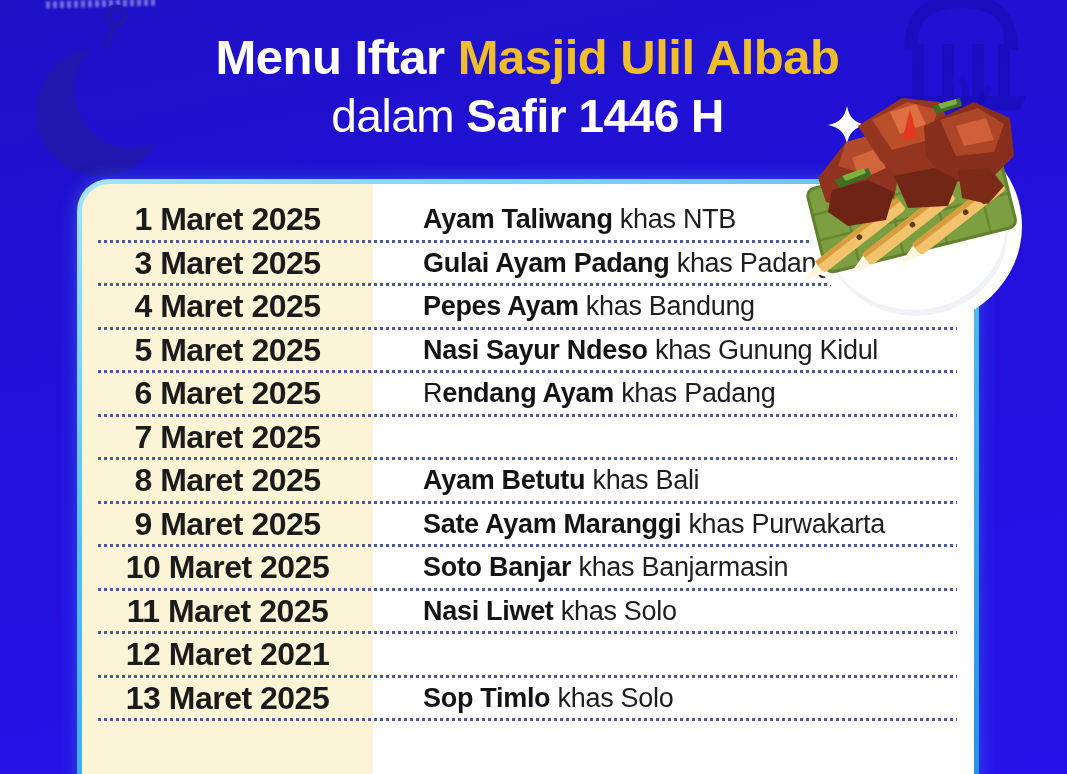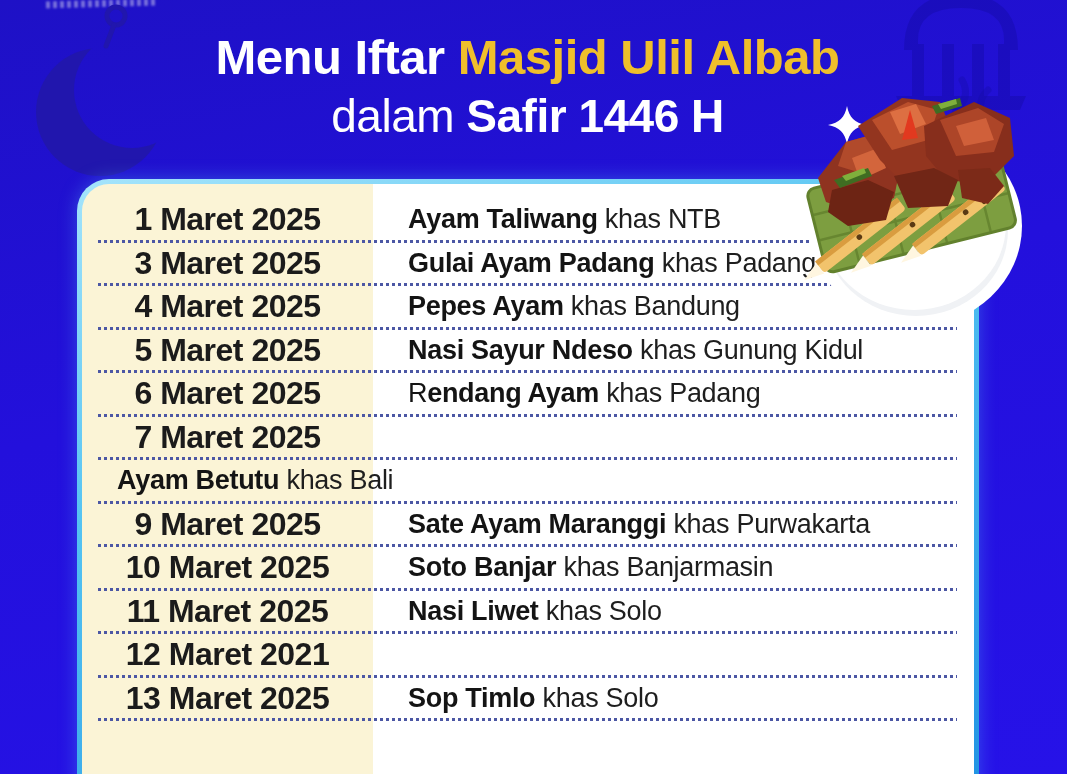--- a/index.html
+++ b/index.html
@@ -44,21 +44,21 @@
   .menu-row{ position:relative; display:flex; align-items:center; height:43.5px; }
   .menu-row::after{
     content:""; position:absolute; left:16px; right:17px; bottom:-1px; height:3px;
     background:repeating-linear-gradient(90deg,#4c57a4 0 3px,transparent 3px 6px);
   }
   .cell-date{
     width:291px; flex:0 0 291px; text-align:center;
     font-size:32px; font-weight:700; color:#1b1b1b; letter-spacing:-.5px;
   }
   .cell-dish{
-    font-size:27px; color:#1e1e1e; letter-spacing:-.3px; white-space:nowrap;margin-left:35px;
+    padding-left:50px; font-size:27px; color:#1e1e1e; letter-spacing:-.3px; white-space:nowrap;
   }
   .cell-dish .dish{ font-weight:700; color:#141414; }
   .cell-dish .dish-prefix{ font-weight:400; color:#141414; }
   .cell-dish .origin{ font-weight:400; }
 
   
   .satay-wrap{ position:absolute; left:798px; top:40px; width:240px; height:300px; z-index:5; }
 </style>
 </head>
 <body>
@@ -149,20 +149,21 @@
     <div class="cell-dish">
       <span class="dish-prefix">R</span><span class="dish">endang Ayam</span><span class="origin"> khas Padang</span>
     </div>
   </div>
 
   <div class="menu-row">
     <div class="cell-date">7 Maret 2025</div>
   </div>
 
   <div class="menu-row">
+    <div class="cell-date">8 Maret 2025</div>
     <div class="cell-dish">
       <span class="dish-prefix"></span><span class="dish">Ayam Betutu</span><span class="origin"> khas Bali</span>
     </div>
   </div>
 
   <div class="menu-row">
     <div class="cell-date">9 Maret 2025</div>
     <div class="cell-dish">
       <span class="dish-prefix"></span><span class="dish">Sate Ayam Maranggi</span><span class="origin"> khas Purwakarta</span>
     </div>

